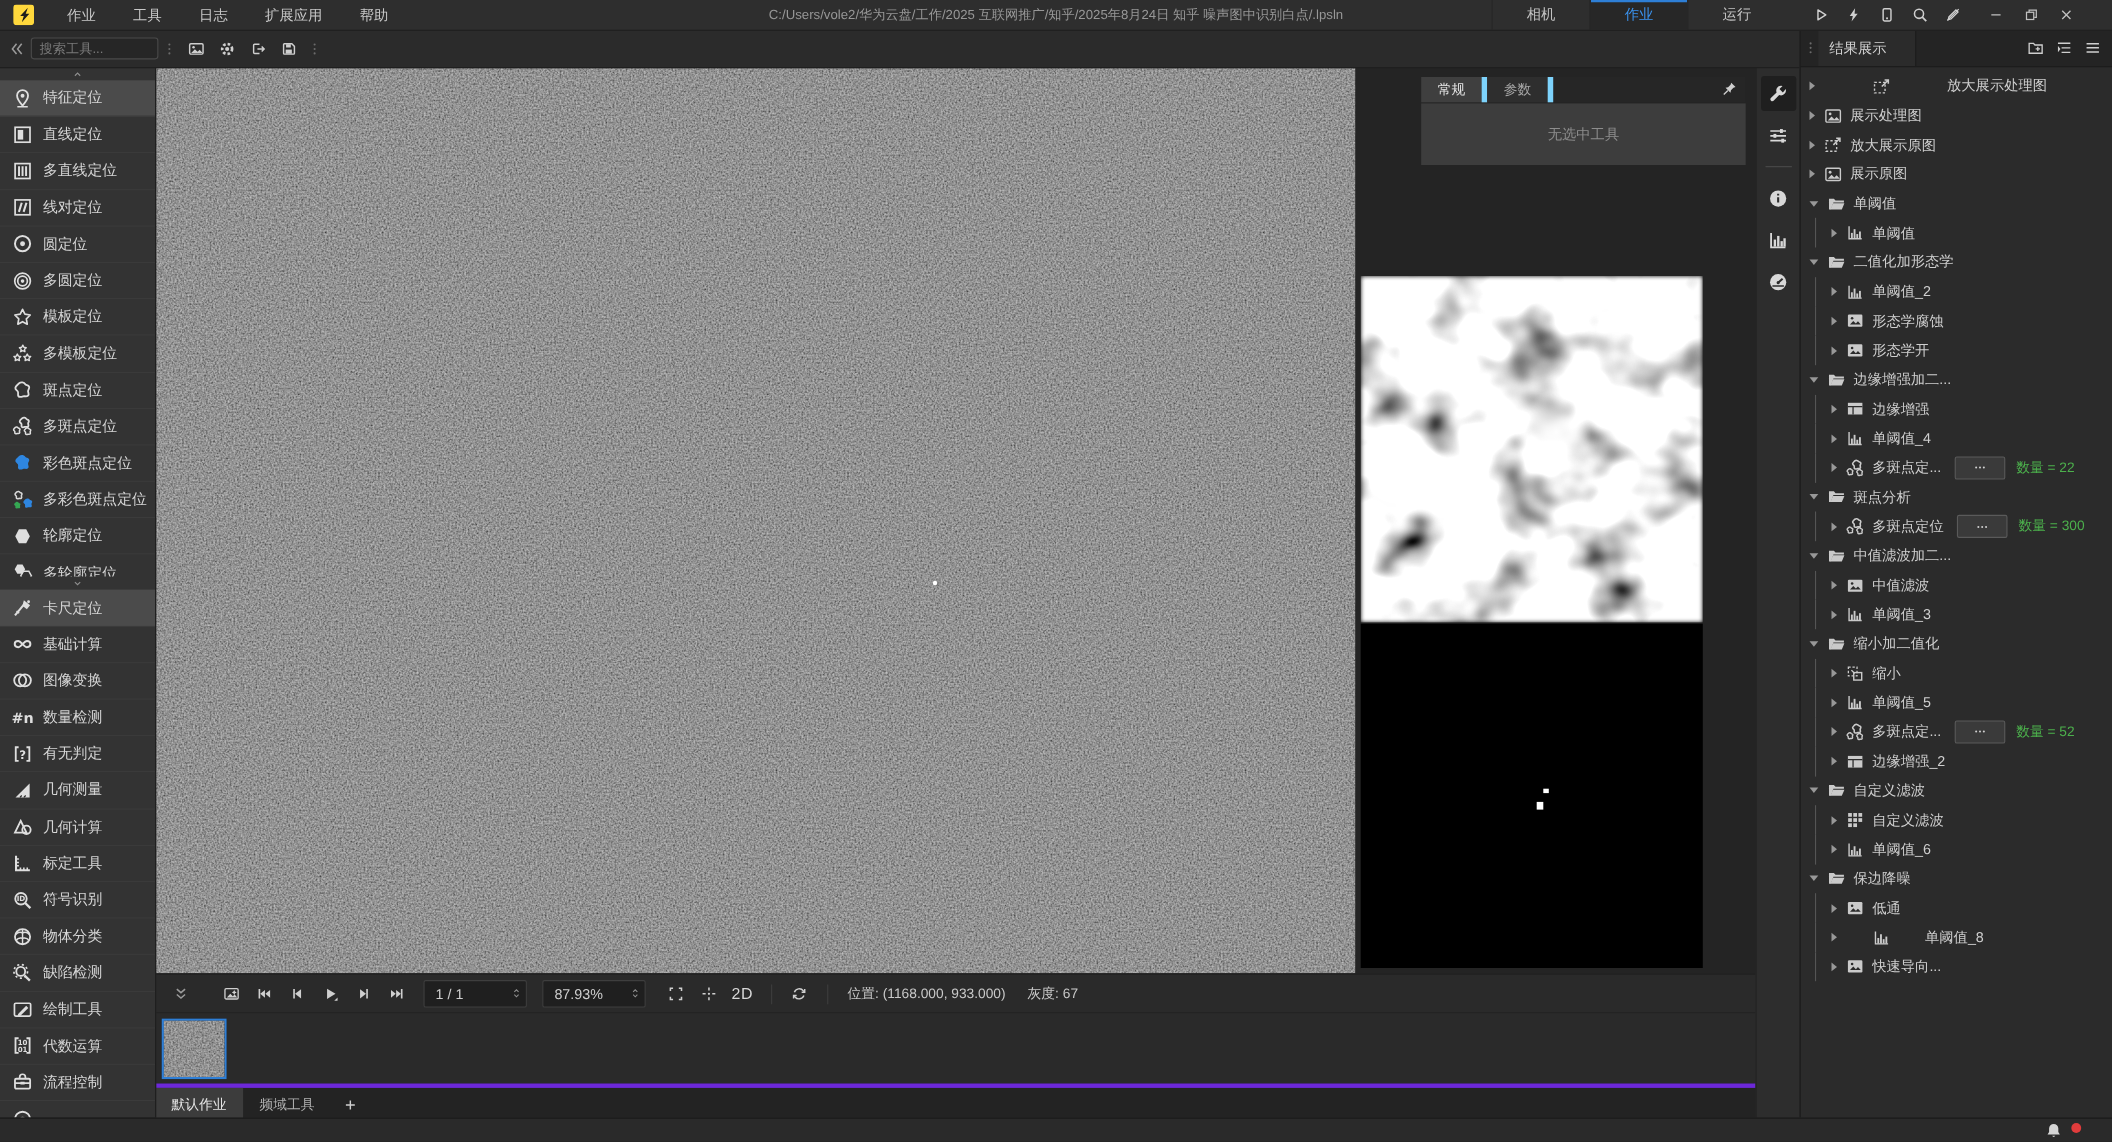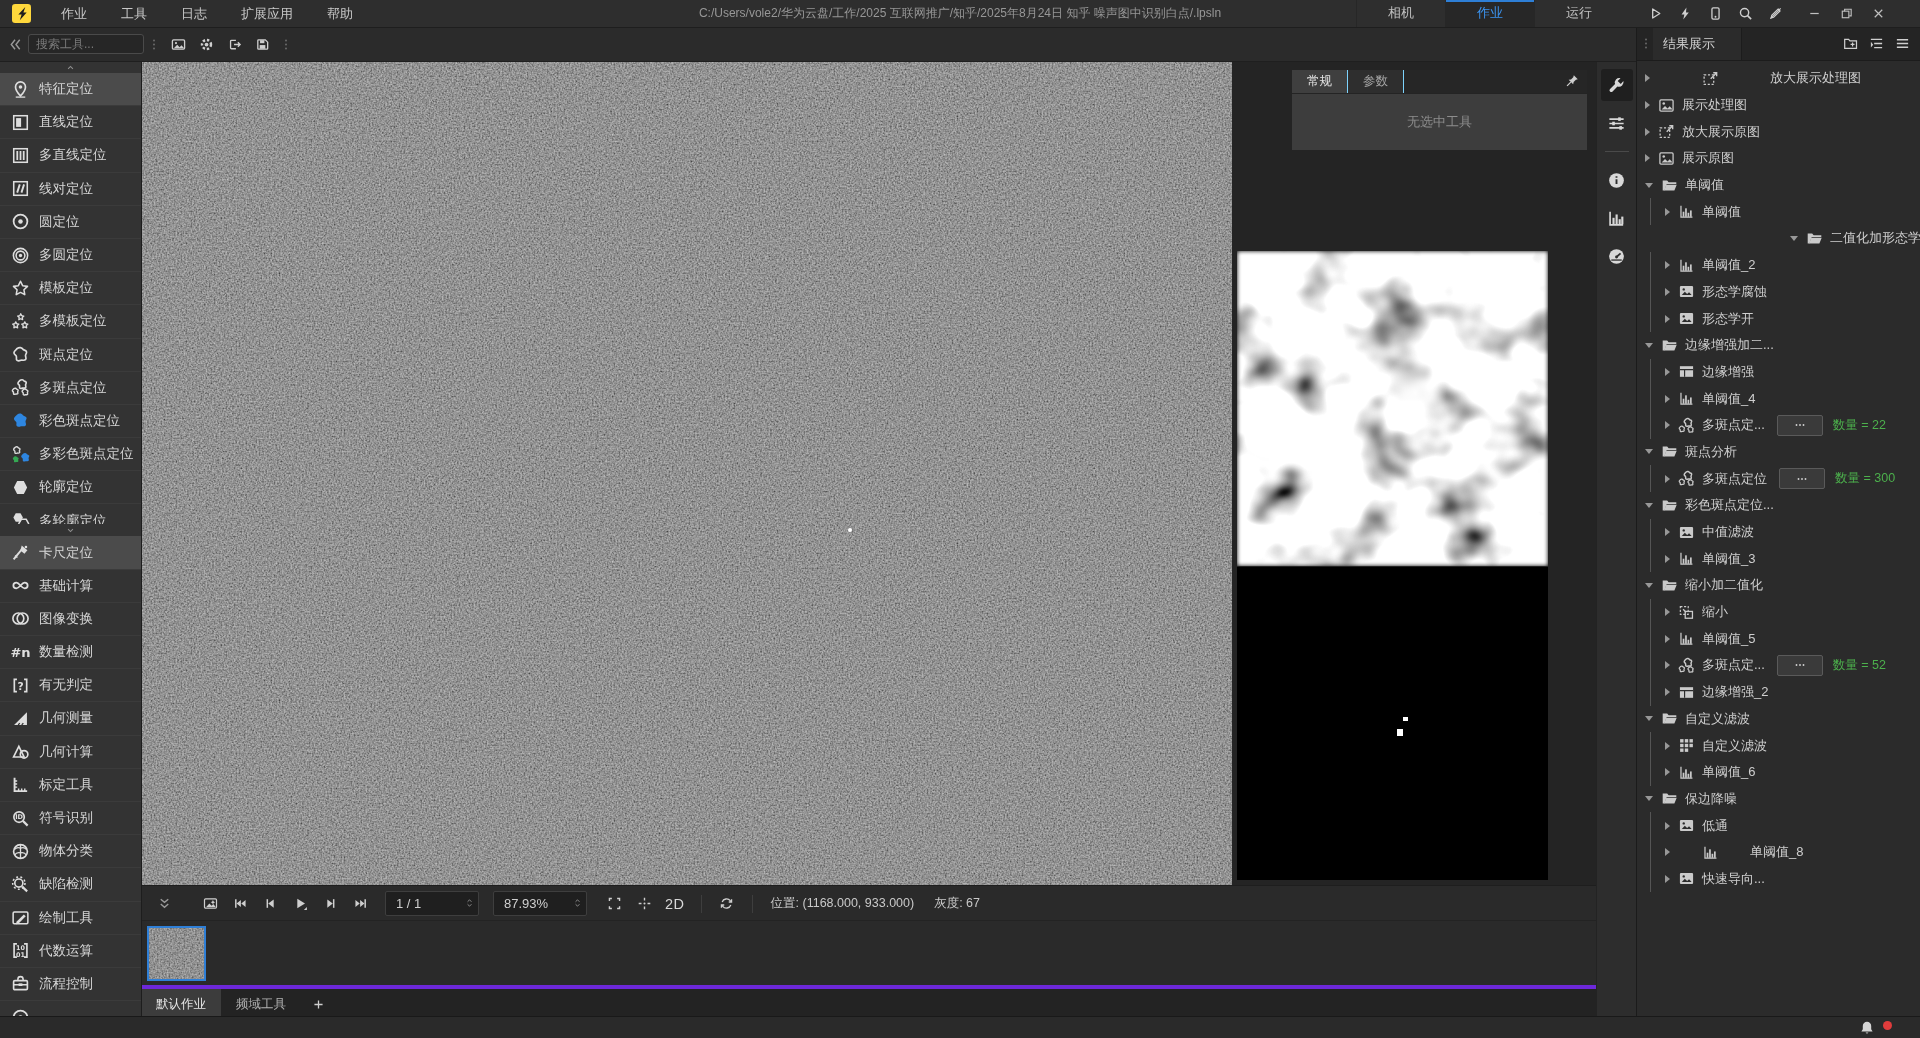--- a/index.html
+++ b/index.html
@@ -54,21 +54,21 @@
   .preview1{top:190px;height:315px}
   .preview1 svg{width:311px;height:315px;filter:blur(2px) contrast(1.8) brightness(1.05)}
   .blob-highlight{position:absolute;left:145px;top:100px;width:66px;height:84px;
       background:radial-gradient(ellipse at center,rgba(255,255,255,.95) 0%,rgba(255,255,255,.45) 35%,rgba(255,255,255,0) 68%)}
   .preview2{top:506px;height:313px}
   .speck{position:absolute;background:#fff}
 
   
   .inspector{position:absolute;left:1151px;top:9px;width:295px}
   .insp-tabbar{height:23px;background:#262626;display:flex;align-items:stretch;position:relative}
-  .insp-tab{padding:0 15px;line-height:23px;font-size:12.5px;color:#a6a6a6;background:#2e2e2e;border-right:1px solid #7dd3fc}
+  .insp-tab{padding:0 15px;line-height:23px;font-size:12.5px;color:#a6a6a6;background:#2e2e2e;border-right:5px solid #7dd3fc}
   .insp-tab.active{background:#3f3f3f;color:#e2e2e2}
   .insp-pin{position:absolute;right:6px;top:3px;width:17px;color:#cfcfcf}
   .insp-body{height:56px;background:#3d3d3d;display:flex;align-items:center;justify-content:center;
              color:#8d8d8d;font-size:13px;margin-top:1px}
 
   
   .playbar{position:absolute;left:0;top:824px;width:1455px;height:35px;background:#2a2a2a;border-top:1px solid #1e1e1e;
            display:flex;align-items:center}
   .playbar .icon-btn{width:30px;height:28px;flex:none}
   .pb-collapse{margin-left:8px;margin-right:16px;color:#9a9a9a}
@@ -903,21 +903,21 @@
             <svg viewBox="0 0 16 16" xmlns="http://www.w3.org/2000/svg">
               <path d="M2.8 2.6v10.6h10.8" fill="none" stroke="currentColor" stroke-width="1.2"></path>
               <rect x="4.4" y="8.2" width="1.6" height="4.8" fill="currentColor"></rect>
               <rect x="6.7" y="5" width="1.6" height="8" fill="currentColor"></rect>
               <rect x="9" y="9.2" width="1.6" height="3.8" fill="currentColor"></rect>
               <rect x="11.3" y="7" width="1.6" height="6" fill="currentColor"></rect>
             </svg>
           </span>
           <span class="tlabel">单阈值</span>
         </div>
-        <div class="trow" style="padding-left: 8px; justify-content: flex-end;">
+        <div class="trow" style="padding-left: 8px;">
           <span class="tri down"></span>
           <span class="ticon ic">
             <svg viewBox="0 0 16 16" xmlns="http://www.w3.org/2000/svg">
               <path d="M1.6 3.4h4.2L7.2 5h7.2v1.6H5.4L3.2 12.6H1.6z" fill="currentColor"></path>
               <path d="M5 7.4h9.8l-2.2 5.2H2.8z" fill="currentColor"></path>
             </svg>
           </span>
           <span class="tlabel">二值化加形态学</span>
         </div>
         <div class="trow lvl1" style="padding-left: 28px;">
@@ -1057,21 +1057,21 @@
           <span class="badge" style="color: rgb(76, 176, 76);">数量 = 300</span>
         </div>
         <div class="trow" style="padding-left: 8px;">
           <span class="tri down"></span>
           <span class="ticon ic">
             <svg viewBox="0 0 16 16" xmlns="http://www.w3.org/2000/svg">
               <path d="M1.6 3.4h4.2L7.2 5h7.2v1.6H5.4L3.2 12.6H1.6z" fill="currentColor"></path>
               <path d="M5 7.4h9.8l-2.2 5.2H2.8z" fill="currentColor"></path>
             </svg>
           </span>
-          <span class="tlabel">彩色斑点定位...</span>
+          <span class="tlabel">中值滤波加二...</span>
         </div>
         <div class="trow lvl1" style="padding-left: 28px;">
           <span class="tri"></span>
           <span class="ticon ic">
             <svg viewBox="0 0 16 16" xmlns="http://www.w3.org/2000/svg">
               <rect x="1.8" y="2.8" width="12.4" height="10.4" rx="1" fill="currentColor"></rect>
               <path d="M3.6 11.2l2.8-3 2.2 2.2 1.8-1.8 2.4 2.6z" fill="#2b2b2b"></path>
               <circle cx="5.4" cy="6" r="1.1" fill="#2b2b2b"></circle>
             </svg>
           </span>

